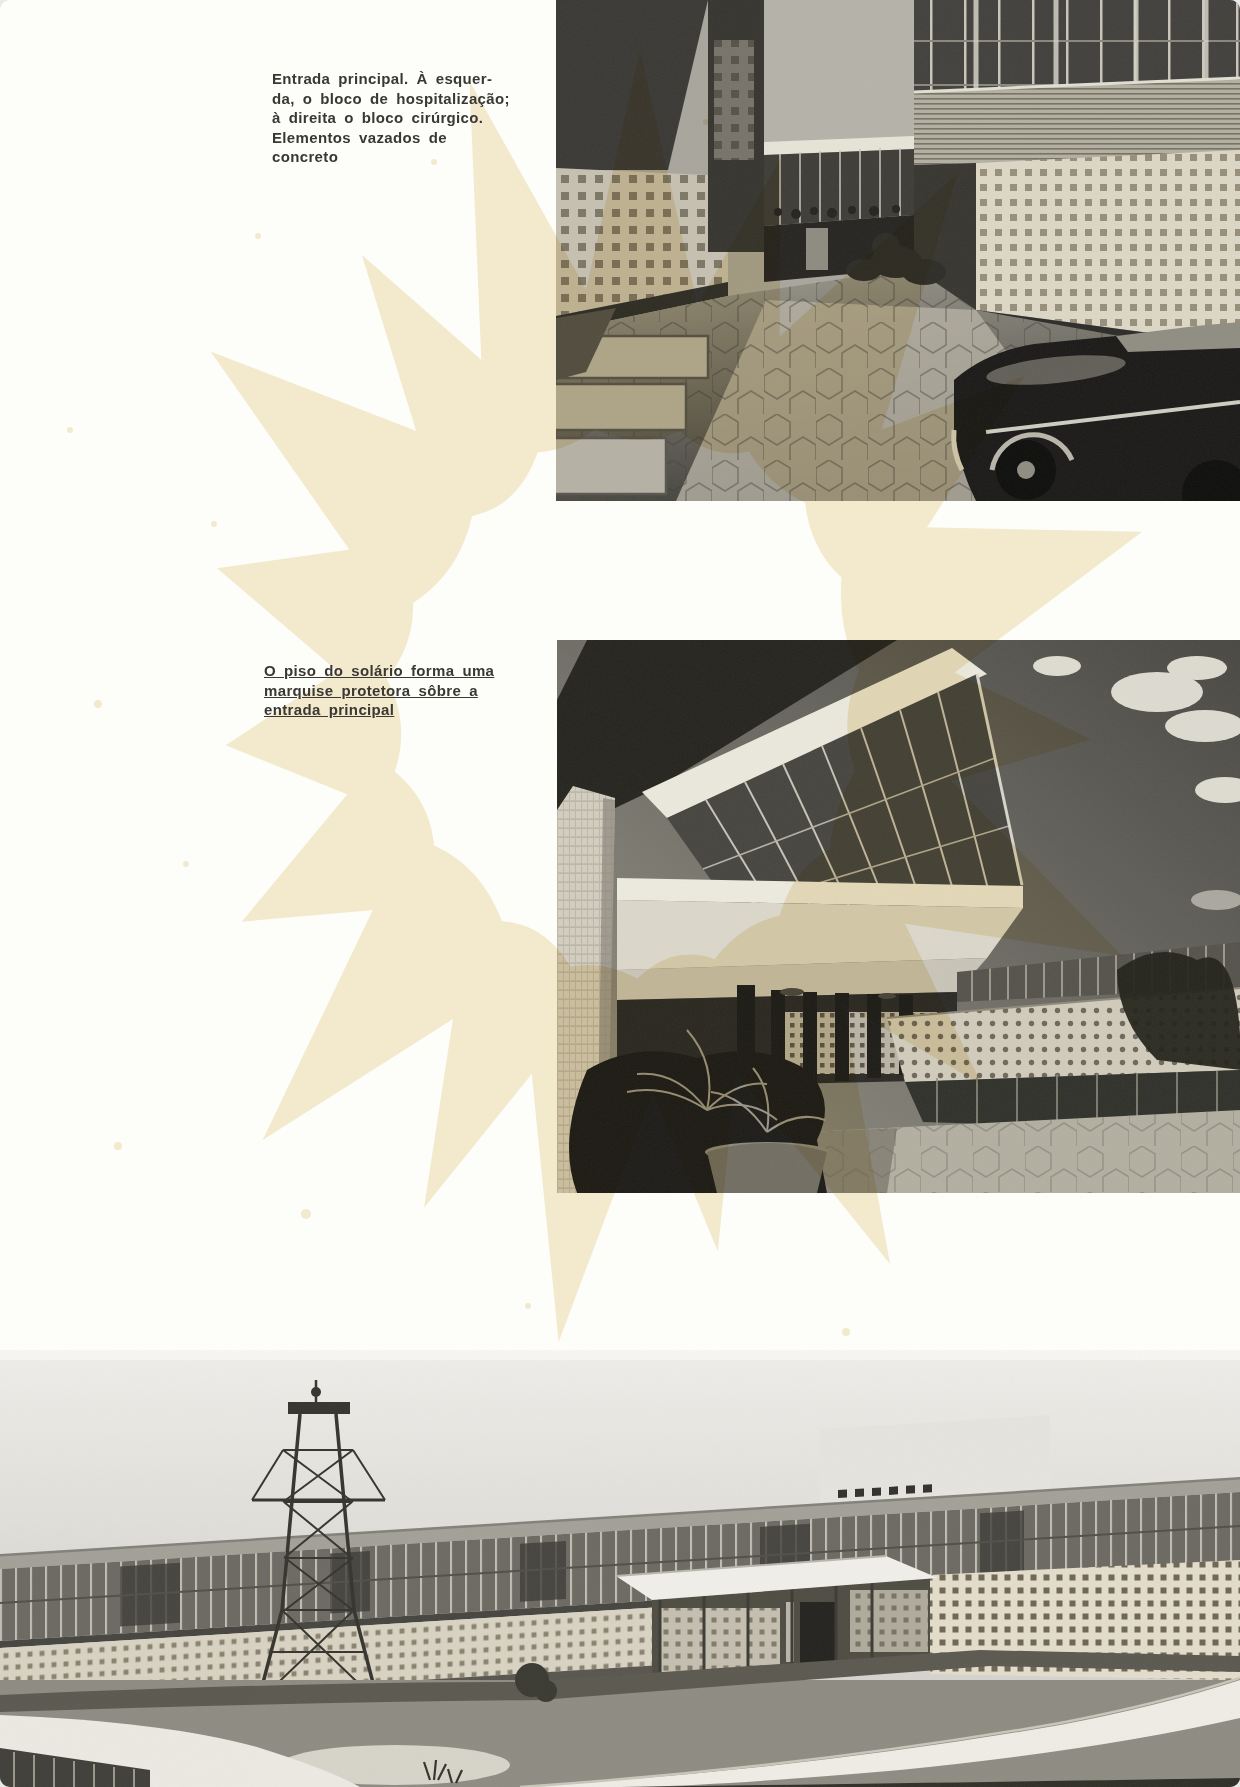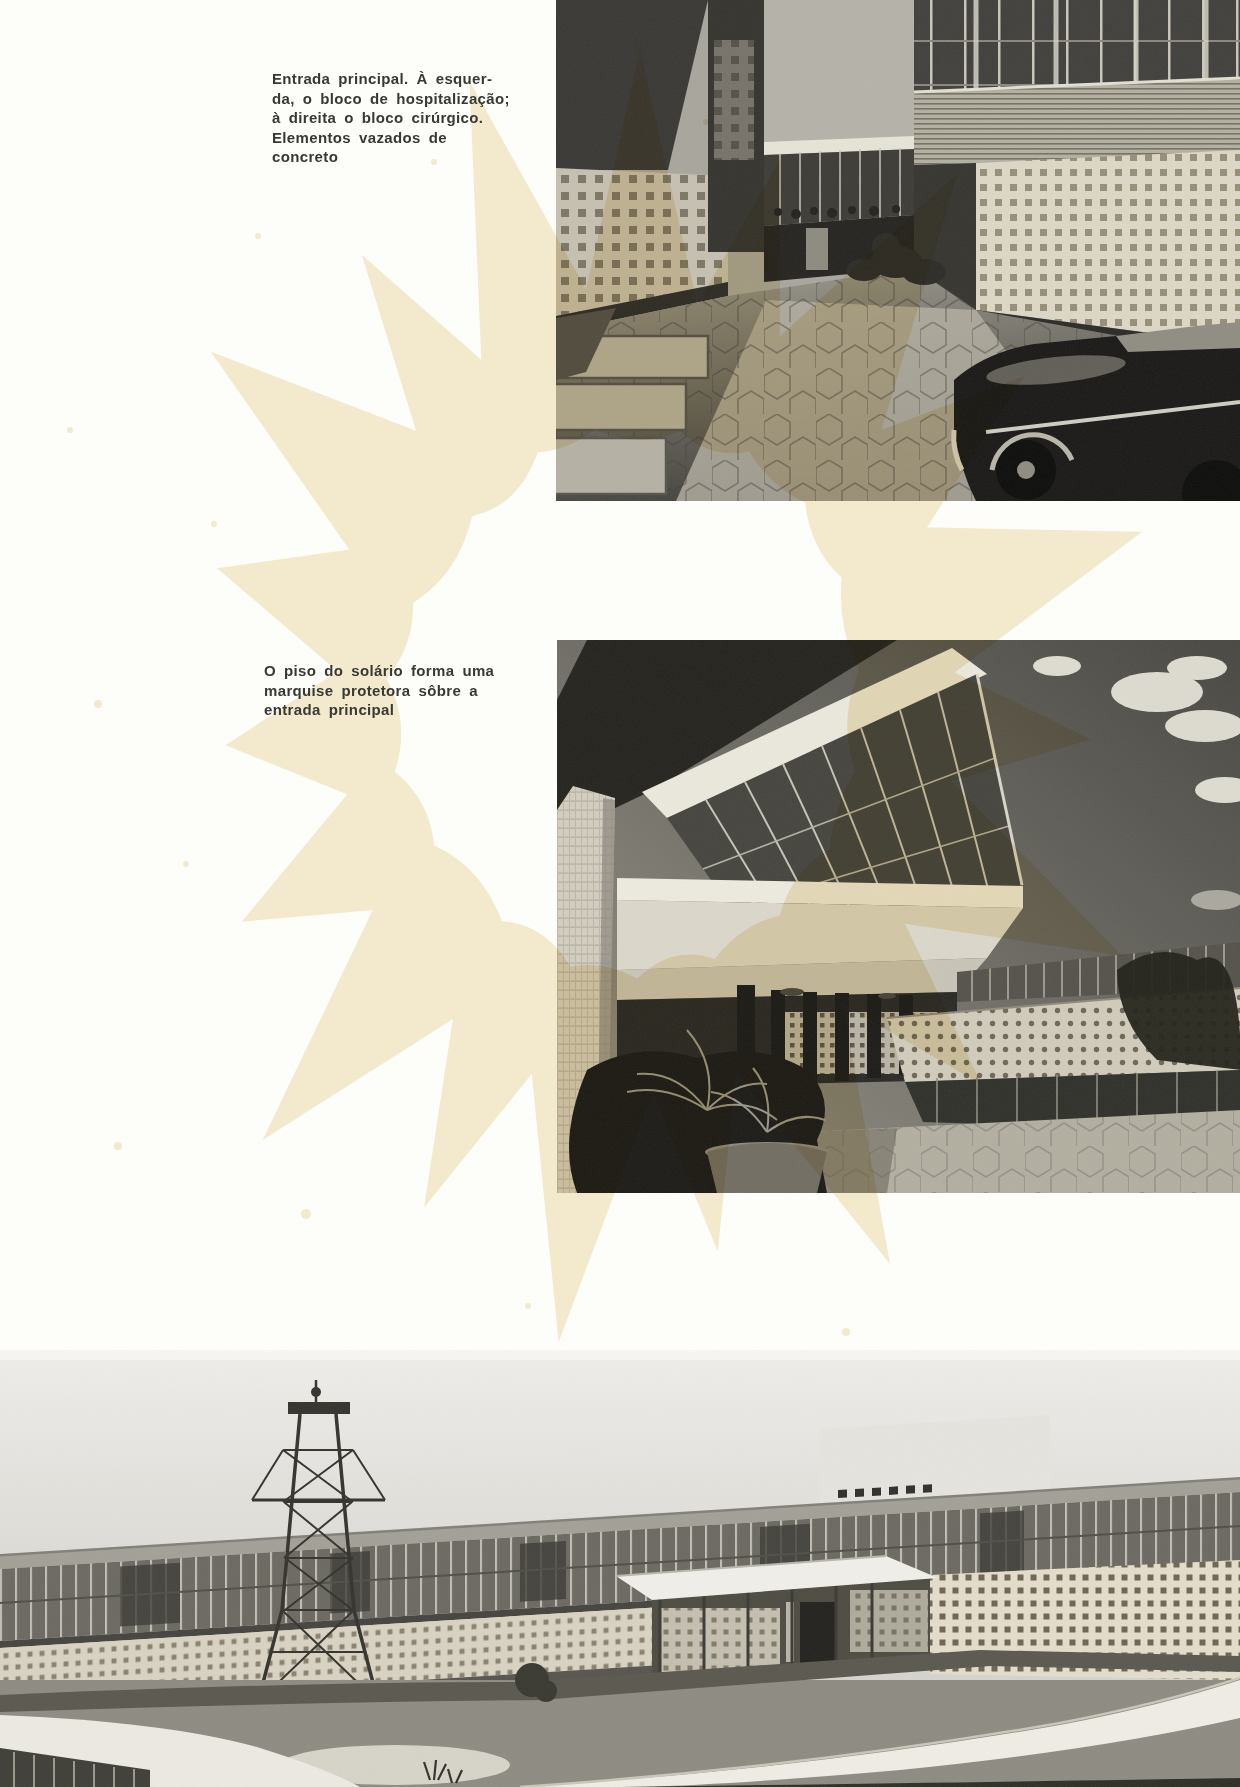--- a/index.html
+++ b/index.html
@@ -1,26 +1,26 @@
 <!DOCTYPE html>
 <html><head>
 <meta charset="utf-8">
 <style>
   html,body{margin:0;padding:0;background:#e9e9e7;}
   .page{position:relative;width:1240px;height:1787px;margin:0 auto;background:#fdfdfa;overflow:hidden;
-        font-family:"Liberation Sans",sans-serif;}
+        font-family:"Liberation Sans",sans-serif;border-radius:10px;}
   .photo{position:absolute;overflow:hidden;background:#8b887f;z-index:1;}
   .photo svg{display:block;width:100%;height:100%;}
   #photo-entrance{left:556px;top:0;width:684px;height:501px;}
   #photo-solarium{left:557px;top:640px;width:684px;height:553px;}
   #photo-street{left:0;top:1350px;width:1240px;height:437px;}
   .caption{position:absolute;z-index:3;color:#3a3833;font-weight:700;font-size:15px;line-height:19.5px;
            letter-spacing:.35px;word-spacing:3.5px;white-space:pre-line;}
   #caption-entrance{left:272px;top:54px;width:244px;}
-  #caption-solarium{left:264px;top:646px;width:246px;}
+  #caption-solarium{left:264px;top:646px;width:246px;text-decoration:underline;}
   #caption-street{left:278px;top:1104px;width:262px;}
   .sunburst{position:absolute;left:0;top:0;width:1240px;height:1400px;z-index:2;
             mix-blend-mode:multiply;pointer-events:none;}
   .sunburst svg{display:block;width:100%;height:100%;}
 </style>
 </head>
 <body>
 
 <div class="page">
 

